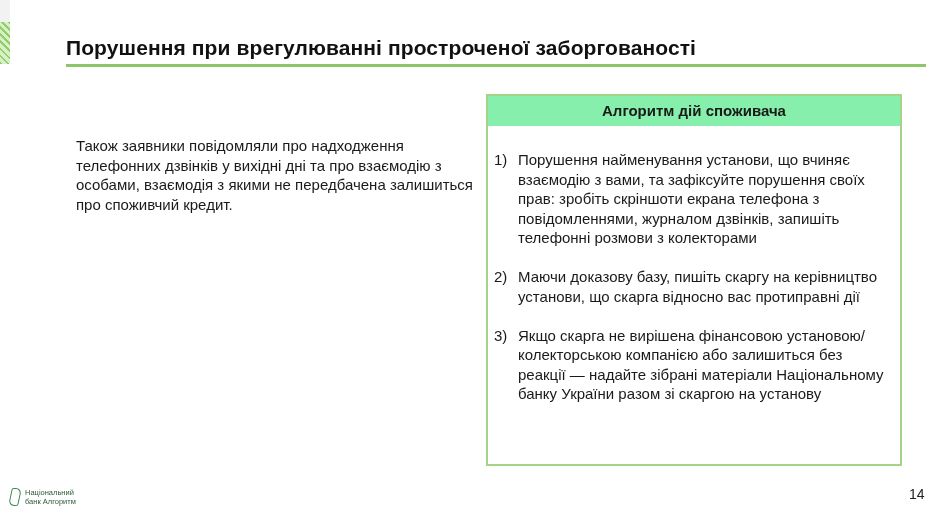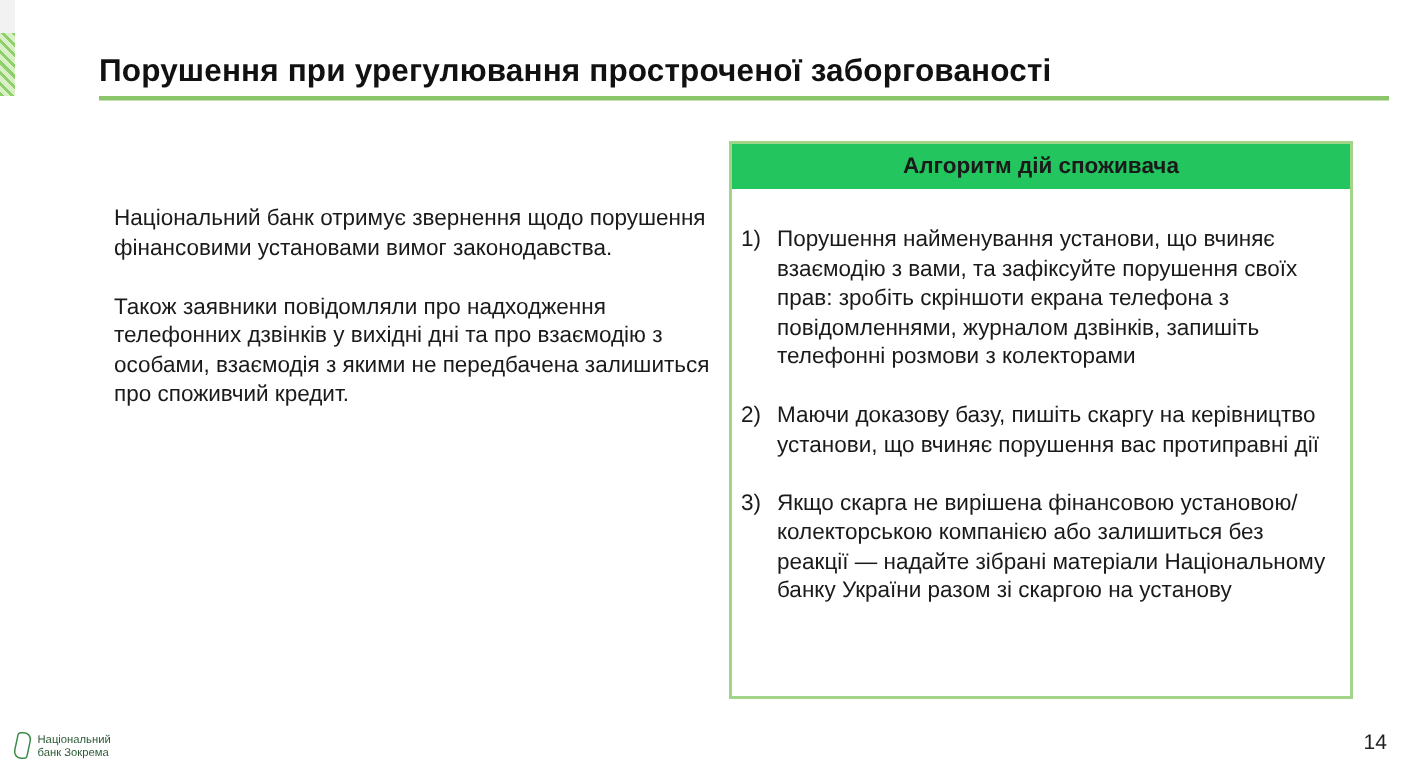--- a/index.html
+++ b/index.html
@@ -6,62 +6,61 @@
     body { width:934px; height:514px; background:#ffffff; position:relative; overflow:hidden; font-family:"Liberation Sans", sans-serif; color:#1a1a1a; }
     .corner-pattern { position:absolute; left:0; top:22px; width:10px; height:42px; background:
       repeating-linear-gradient(45deg, #8fcf6a 0 2px, #d8efc8 2px 5px),
       #c4e6ae; }
     .corner-top { position:absolute; left:0; top:0; width:10px; height:22px; background:#f2f2f2; }
     .title { position:absolute; left:66px; top:36px; font-size:21px; font-weight:bold; color:#111; letter-spacing:0.1px; }
     .title-rule { position:absolute; left:66px; top:64px; width:860px; height:3px; background:#8cc66a; }
     .left-text { position:absolute; left:76px; top:136px; width:400px; font-size:15px; line-height:19.5px; color:#1a1a1a; }
     .left-text p { margin:0 0 19.5px 0; }
     .algo-box { position:absolute; left:486px; top:94px; width:412px; height:368px; border:2px solid #a4d48a; background:#fff; }
-    .algo-header { height:30px; background:#22c55e; text-align:center; font-weight:bold; font-size:15px; line-height:30px; color:#1a1a1a; }
+    .algo-header { height:30px; background:#86efac; text-align:center; font-weight:bold; font-size:15px; line-height:30px; color:#1a1a1a; }
     .algo-list { list-style:none; margin:0; padding:24px 12px 0 6px; font-size:15px; line-height:19.5px; color:#1a1a1a; }
     .algo-list li { display:flex; margin-bottom:19.5px; }
     .algo-num { width:24px; flex:0 0 24px; }
     .footer-logo { position:absolute; left:10px; top:488px; display:flex; align-items:center; }
     .logo-mark { width:8px; height:16px; border:1.5px solid #3b8a4a; border-radius:2px 6px 2px 6px; transform:skewX(-12deg); margin-right:5px; }
     .logo-text { font-size:7.5px; line-height:9px; color:#2b5a35; }
     .page-num { position:absolute; left:909px; top:486px; font-size:14px; color:#222; }
   </style>
 </head>
 <body>
 
 <div class="corner-top"></div>
 <div class="corner-pattern"></div>
 
-<div class="title">Порушення при урегулювання простроченої заборгованості</div>
+<div class="title">Порушення при врегулюванні простроченої заборгованості</div>
 <div class="title-rule"></div>
 
 <div class="left-text">
-  <p>Національний банк отримує звернення щодо порушення фінансовими установами вимог законодавства.</p>
   <p>Також заявники повідомляли про надходження телефонних дзвінків у вихідні дні та про взаємодію з особами, взаємодія з якими не передбачена залишиться про споживчий кредит.</p>
 </div>
 
 <div class="algo-box">
   <div class="algo-header">Алгоритм дій споживача</div>
   <ul class="algo-list">
     <li>
       <span class="algo-num">1)</span>
       <span>Порушення найменування установи, що вчиняє взаємодію з вами, та зафіксуйте порушення своїх прав: зробіть скріншоти екрана телефона з повідомленнями, журналом дзвінків, запишіть телефонні розмови з колекторами</span>
     </li>
     <li>
       <span class="algo-num">2)</span>
-      <span>Маючи доказову базу, пишіть скаргу на керівництво установи, що вчиняє порушення вас протиправні дії</span>
+      <span>Маючи доказову базу, пишіть скаргу на керівництво установи, що скарга відносно вас протиправні дії</span>
     </li>
     <li>
       <span class="algo-num">3)</span>
       <span>Якщо скарга не вирішена фінансовою установою/колекторською компанією або залишиться без реакції — надайте зібрані матеріали Національному банку України разом зі скаргою на установу</span>
     </li>
   </ul>
 </div>
 
 <div class="footer-logo">
   <div class="logo-mark"></div>
   <div class="logo-text">
     <div>Національний</div>
-    <div>банк Зокрема</div>
+    <div>банк Алгоритм</div>
   </div>
 </div>
 
 <div class="page-num">14</div>
 
 </body></html>

